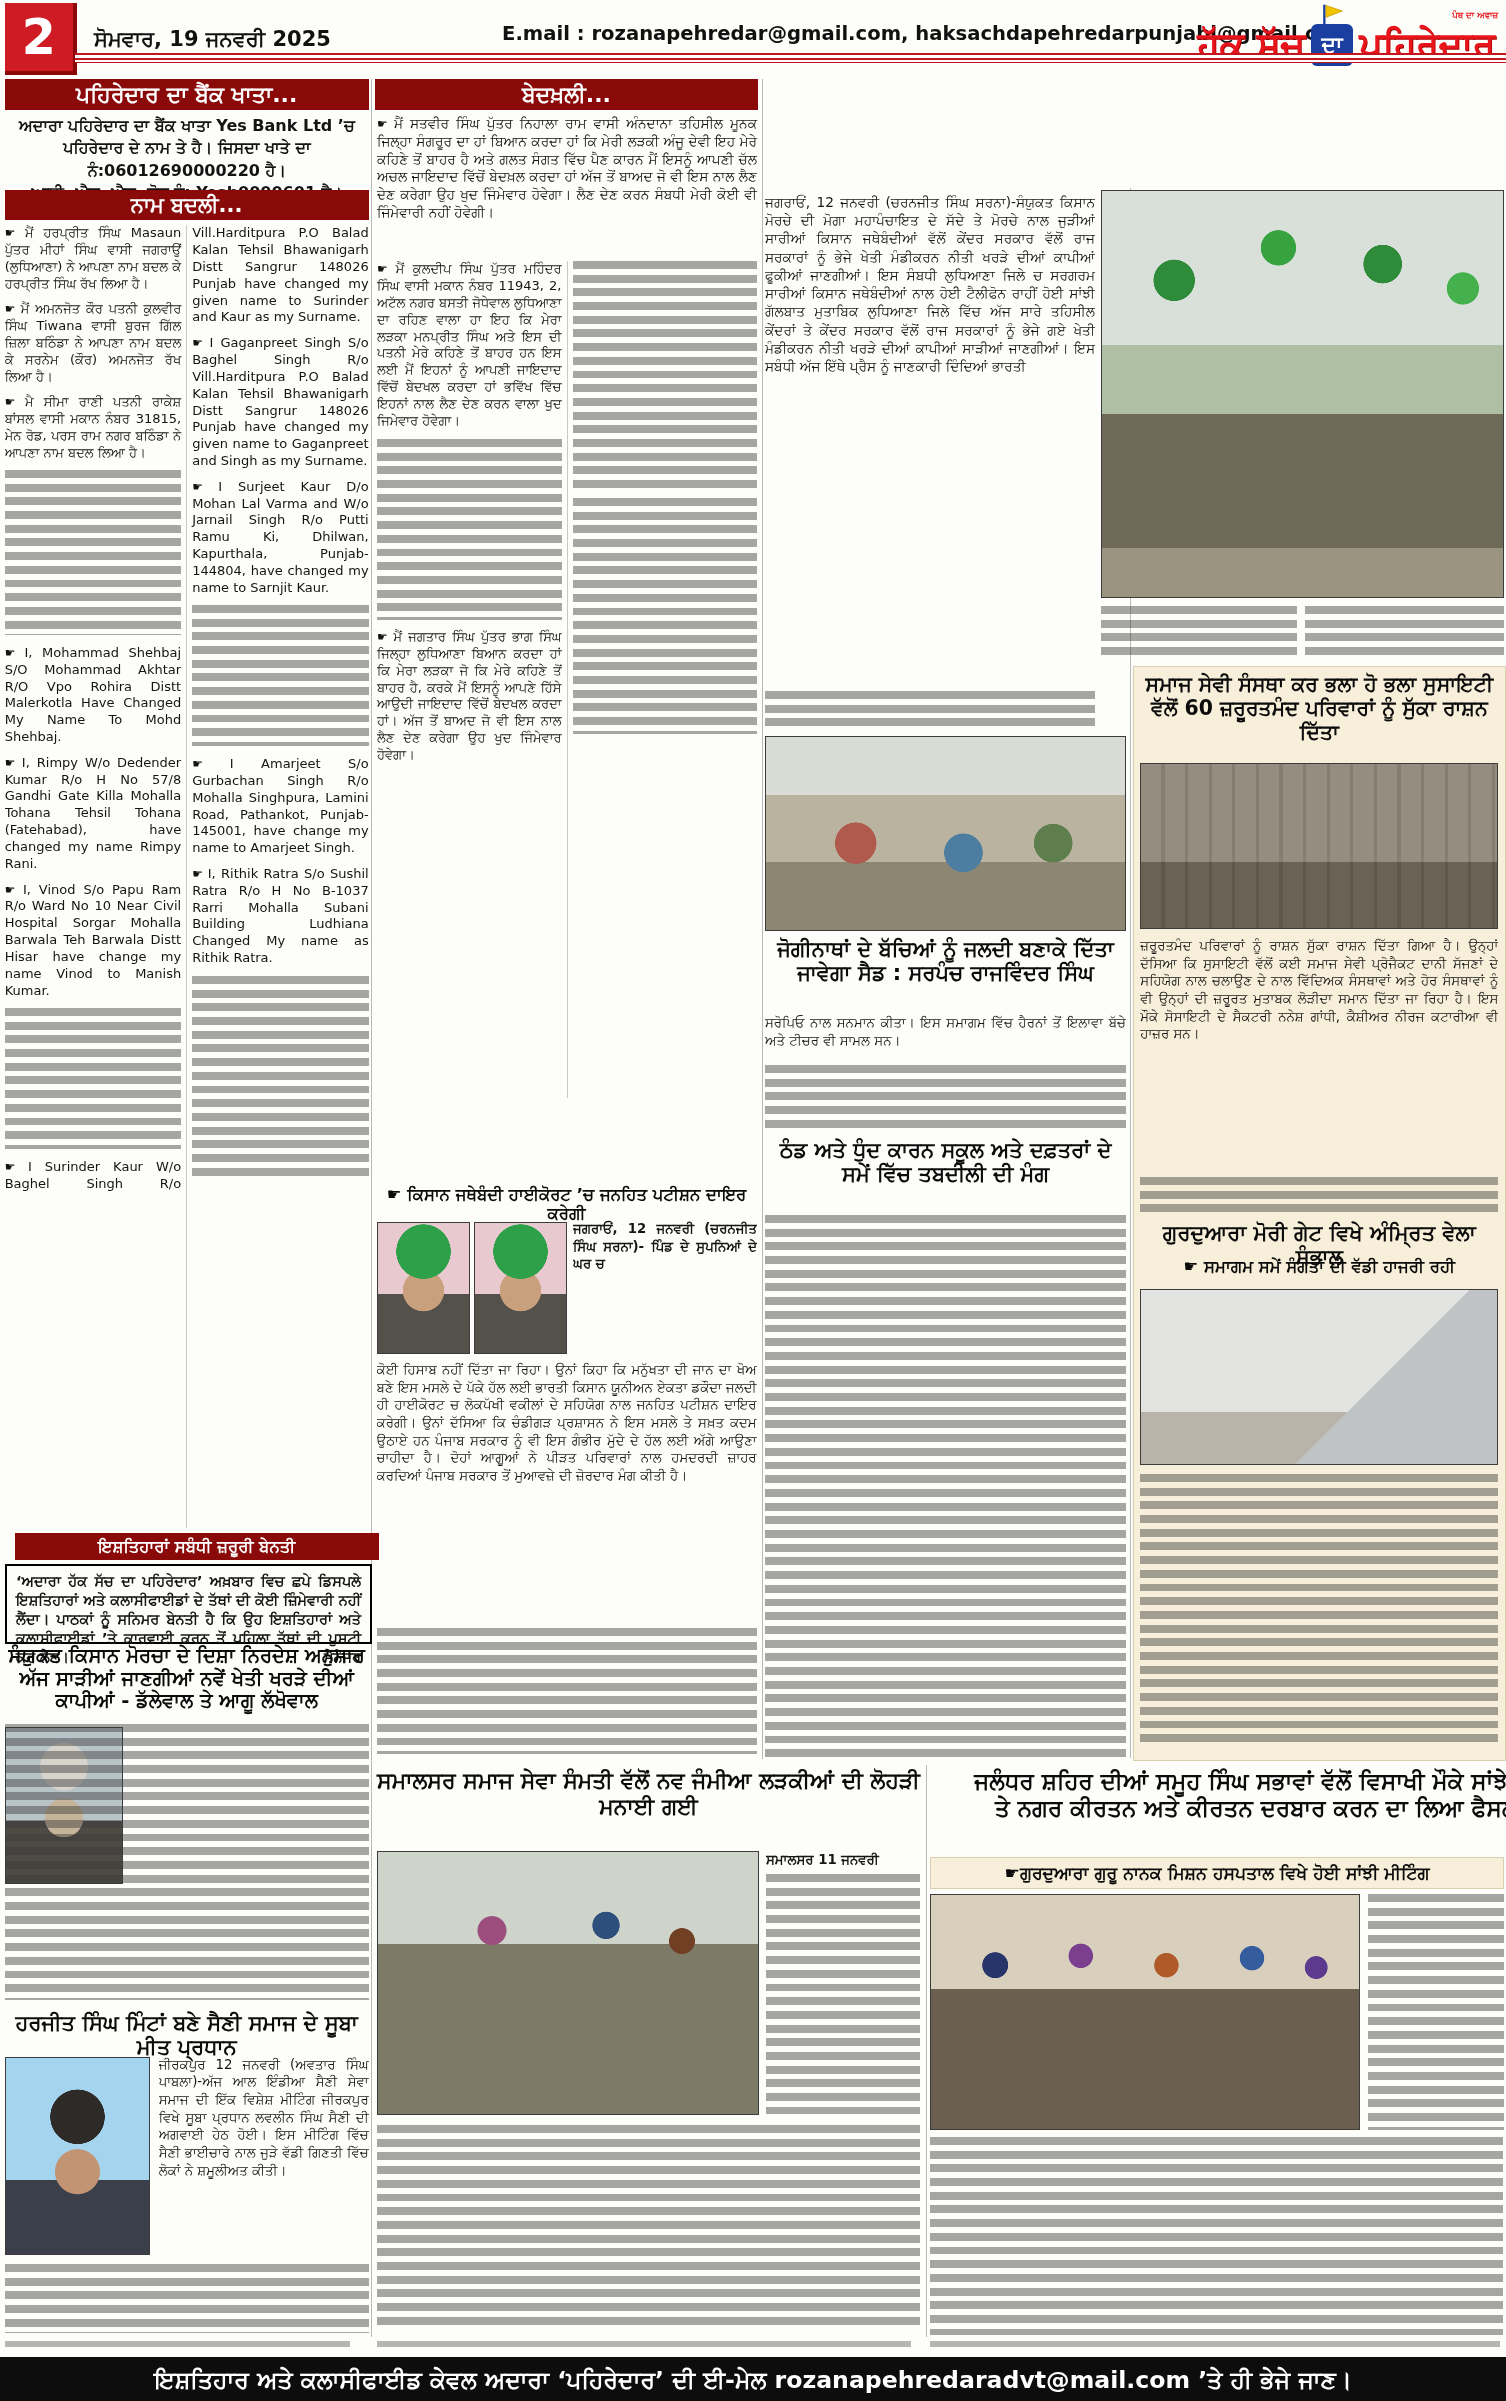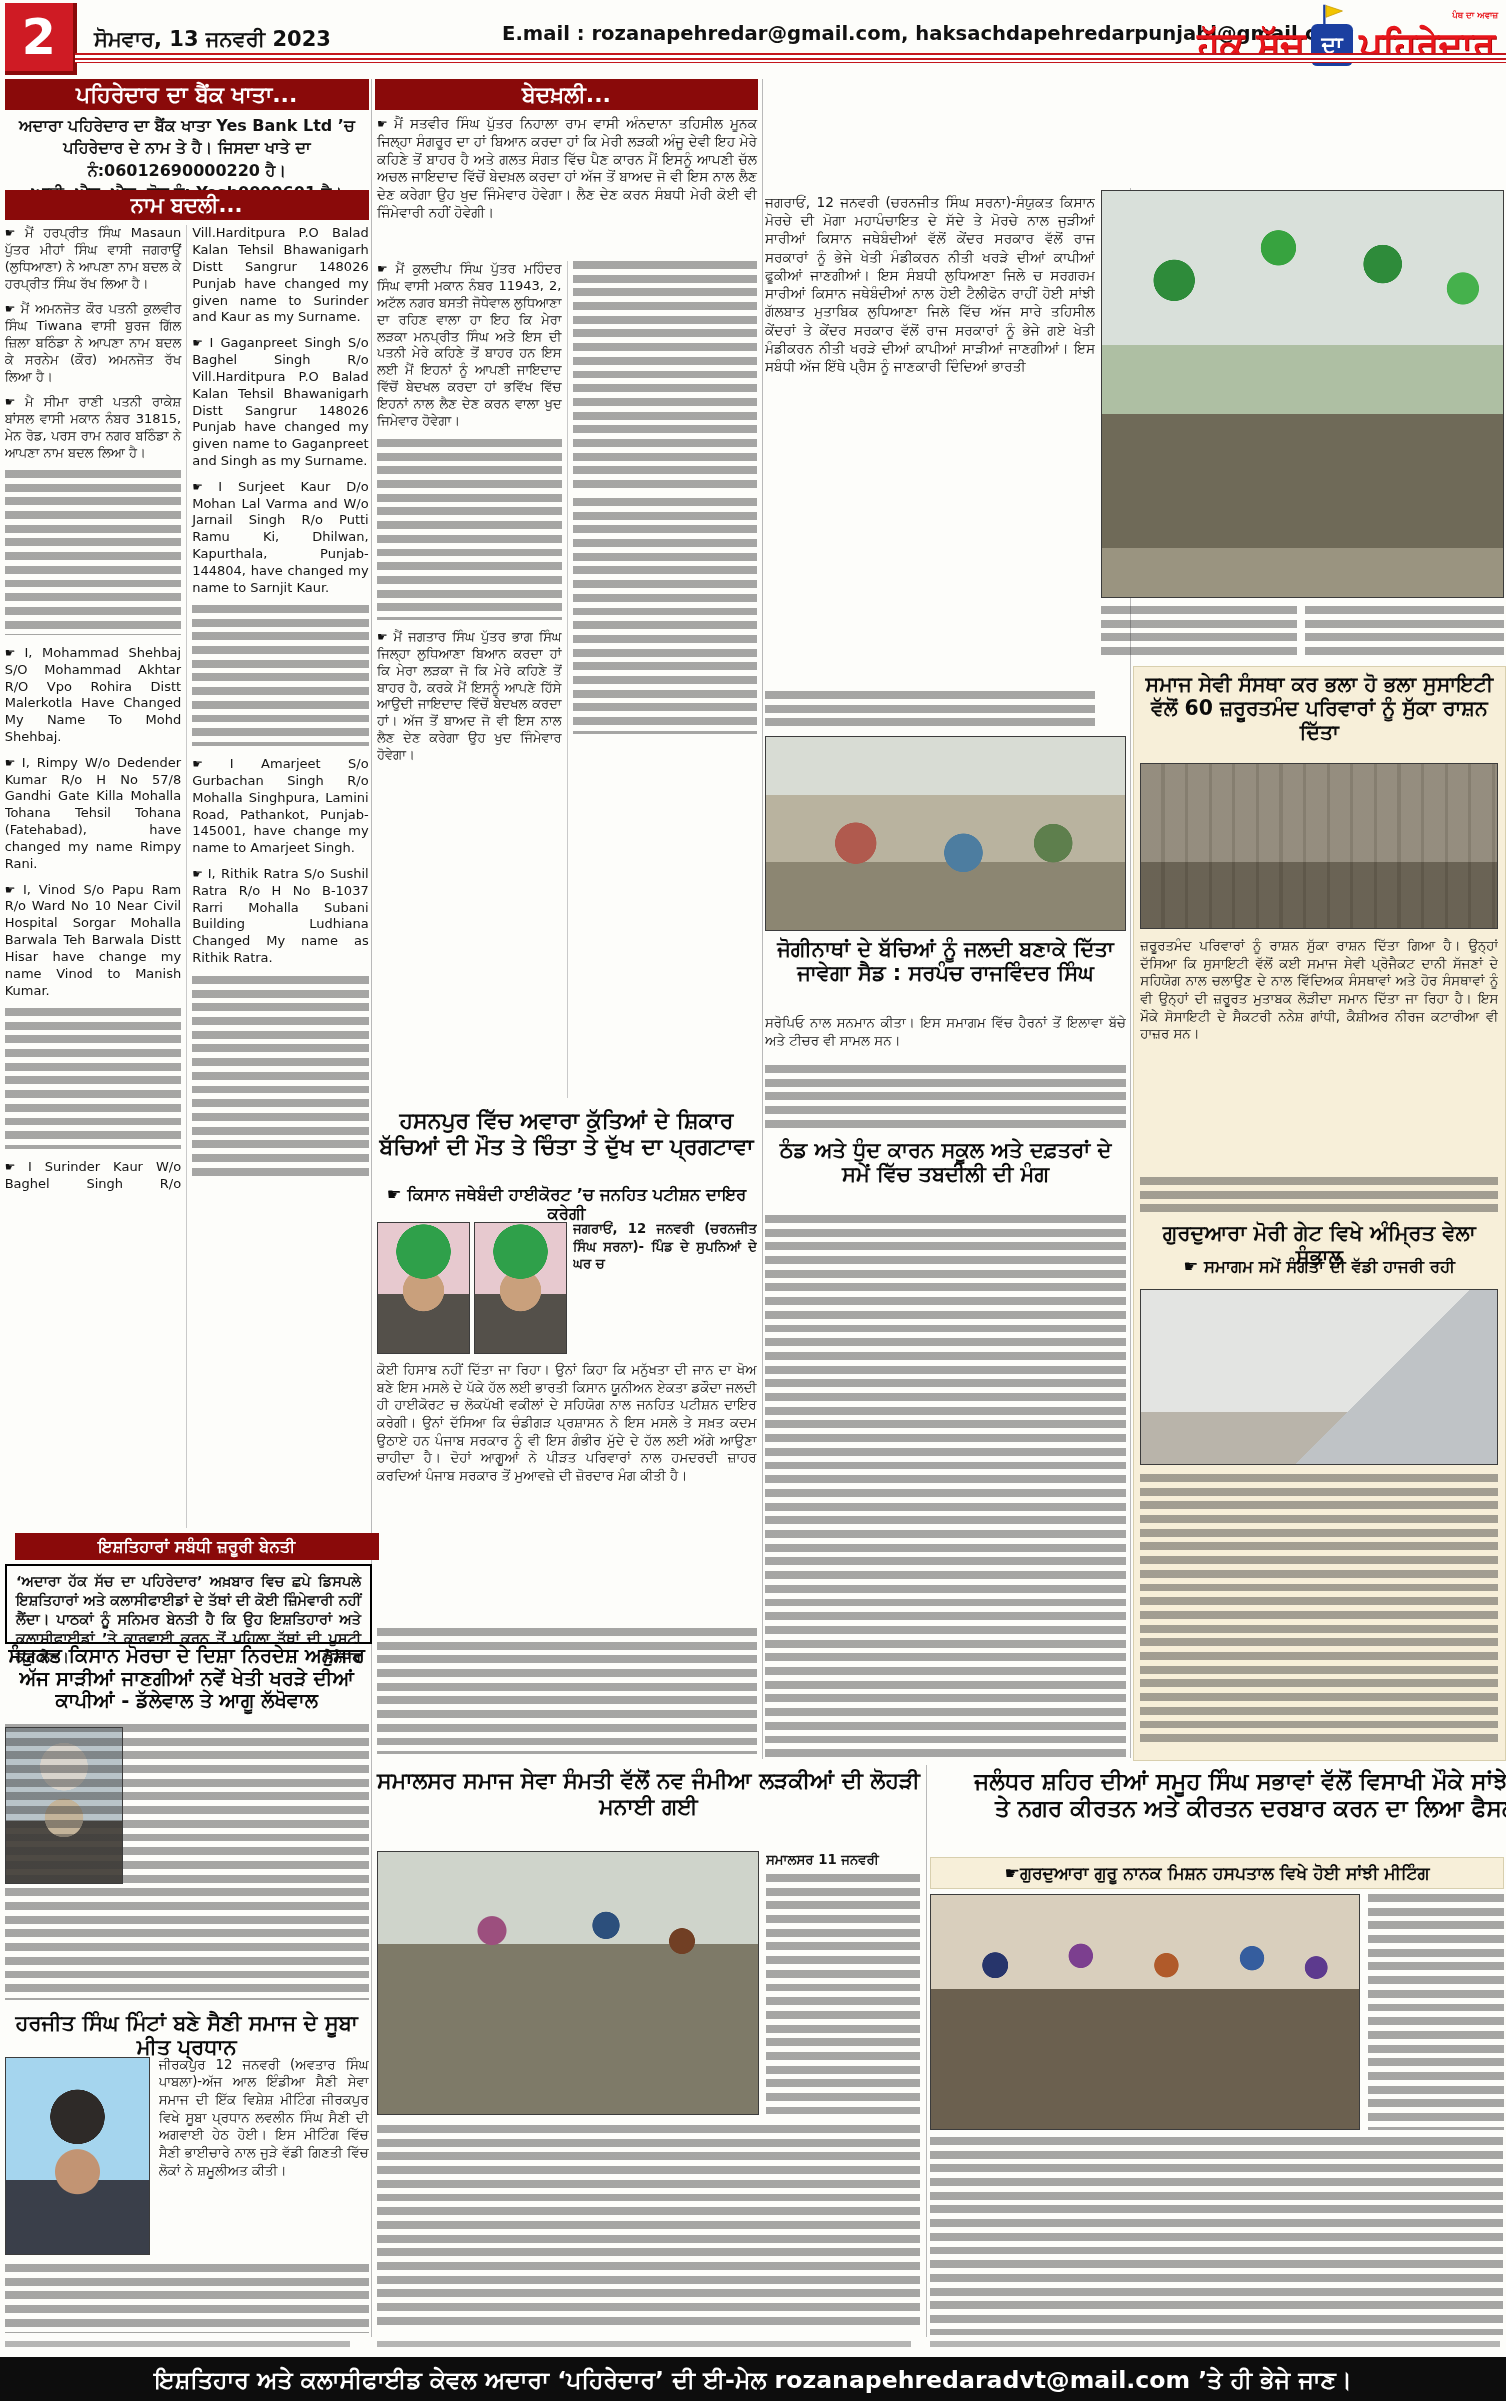--- a/index.html
+++ b/index.html
@@ -82,21 +82,21 @@
   .footer{background:#0d0d0d;color:#fff;font-weight:bold;font-size:23.6px;display:flex;align-items:center;justify-content:center;}
 </style>
 </head>
 <body>
 
 <div class="page">
 
   <div class="abs pagenum" style="left:4.7px;top:3.1px;width:68px;height:68px;">
     <span>2</span>
   </div>
-  <div class="abs dateline" style="left:94px;top:27px;">ਸੋਮਵਾਰ, 13  ਜਨਵਰੀ 2023</div>
+  <div class="abs dateline" style="left:94px;top:27px;">ਸੋਮਵਾਰ, 19  ਜਨਵਰੀ 2025</div>
   <div class="abs emailline" style="left:502px;top:22px;">E.mail : rozanapehredar@gmail.com, haksachdapehredarpunjabi@gmail.com</div>
 
   <div class="abs masthead" style="right:11px;top:23.6px;">
     <span class="mtxt">ਹੱਕ ਸੱਚ</span>
     <span class="dabox">
       <span>ਦਾ</span>
       <svg class="flagsvg" width="22" height="27" viewBox="0 0 28 34">
         <line x1="3" y1="2" x2="3" y2="32" stroke="#1b3fa0" stroke-width="3"></line>
         <path d="M5 3 L26 10 L5 18 Z" fill="#f2c400" stroke="#c79a00" stroke-width="1"></path>
       </svg>
@@ -166,21 +166,20 @@
   </div>
   <div class="abs notice" style="left:377px;top:115px;width:380px;font-size:13.7px;">ਮੈਂ ਸਤਵੀਰ ਸਿੰਘ ਪੁੱਤਰ ਨਿਹਾਲਾ ਰਾਮ ਵਾਸੀ ਅੰਨਦਾਨਾ ਤਹਿਸੀਲ ਮੂਨਕ ਜਿਲ੍ਹਾ ਸੰਗਰੂਰ ਦਾ ਹਾਂ ਬਿਆਨ ਕਰਦਾ ਹਾਂ ਕਿ ਮੇਰੀ ਲੜਕੀ ਅੰਜੂ ਦੇਵੀ ਇਹ ਮੇਰੇ ਕਹਿਣੇ ਤੋਂ ਬਾਹਰ ਹੈ ਅਤੇ ਗਲਤ ਸੰਗਤ ਵਿੱਚ ਪੈਣ ਕਾਰਨ ਮੈਂ ਇਸਨੂੰ ਆਪਣੀ ਚੱਲ ਅਚਲ ਜਾਇਦਾਦ ਵਿੱਚੋਂ ਬੇਦਖ਼ਲ ਕਰਦਾ ਹਾਂ ਅੱਜ ਤੋਂ ਬਾਅਦ ਜੋ ਵੀ ਇਸ ਨਾਲ ਲੈਣ ਦੇਣ ਕਰੇਗਾ ਉਹ ਖੁਦ ਜਿੰਮੇਵਾਰ ਹੋਵੇਗਾ। ਲੈਣ ਦੇਣ ਕਰਨ ਸੰਬਧੀ ਮੇਰੀ ਕੋਈ ਵੀ ਜਿੰਮੇਵਾਰੀ ਨਹੀਂ ਹੋਵੇਗੀ।</div>
   <div class="abs notices" style="left:377px;top:261px;width:380px;height:837px;">
     <p class="notice">ਮੈਂ ਕੁਲਦੀਪ ਸਿੰਘ ਪੁੱਤਰ ਮਹਿੰਦਰ ਸਿੰਘ ਵਾਸੀ ਮਕਾਨ ਨੰਬਰ 11943, 2, ਅਟੱਲ ਨਗਰ ਬਸਤੀ ਜੋਧੇਵਾਲ ਲੁਧਿਆਣਾ ਦਾ ਰਹਿਣ ਵਾਲਾ ਹਾ ਇਹ ਕਿ ਮੇਰਾ ਲੜਕਾ ਮਨਪ੍ਰੀਤ ਸਿੰਘ ਅਤੇ ਇਸ ਦੀ ਪਤਨੀ ਮੇਰੇ ਕਹਿਣੇ ਤੋਂ ਬਾਹਰ ਹਨ ਇਸ ਲਈ ਮੈਂ ਇਹਨਾਂ ਨੂੰ ਆਪਣੀ ਜਾਇਦਾਦ ਵਿੱਚੋਂ ਬੇਦਖਲ ਕਰਦਾ ਹਾਂ ਭਵਿੱਖ ਵਿੱਚ ਇਹਨਾਂ ਨਾਲ ਲੈਣ ਦੇਣ ਕਰਨ ਵਾਲਾ ਖੁਦ ਜਿਮੇਵਾਰ ਹੋਵੇਗਾ।</p>
     <div class="greek" style="height:181px;margin-bottom:9.4px;"></div>
     <p class="notice">ਮੈਂ ਜਗਤਾਰ ਸਿੰਘ ਪੁੱਤਰ ਭਾਗ ਸਿੰਘ ਜਿਲ੍ਹਾ ਲੁਧਿਆਣਾ ਬਿਆਨ ਕਰਦਾ ਹਾਂ ਕਿ ਮੇਰਾ ਲੜਕਾ ਜੋ ਕਿ ਮੇਰੇ ਕਹਿਣੇ ਤੋਂ ਬਾਹਰ ਹੈ, ਕਰਕੇ ਮੈਂ ਇਸਨੂੰ ਆਪਣੇ ਹਿੱਸੇ ਆਉਦੀ ਜਾਇਦਾਦ ਵਿੱਚੋਂ ਬੇਦਖਲ ਕਰਦਾ ਹਾਂ। ਅੱਜ ਤੋਂ ਬਾਅਦ ਜੋ ਵੀ ਇਸ ਨਾਲ ਲੈਣ ਦੇਣ ਕਰੇਗਾ ਉਹ ਖੁਦ ਜਿੰਮੇਵਾਰ ਹੋਵੇਗਾ।</p>
     <div class="greek" style="height:228px;margin-bottom:9.4px;"></div>
     <div class="greek" style="height:236px;"></div>
   </div>
 
-  <div class="abs headline" style="left:375px;top:1108px;width:383px;font-size:22px;">ਹਸਨਪੁਰ ਵਿੱਚ ਅਵਾਰਾ ਕੁੱਤਿਆਂ ਦੇ ਸ਼ਿਕਾਰ ਬੱਚਿਆਂ ਦੀ ਮੌਤ ਤੇ ਚਿੰਤਾ ਤੇ ਦੁੱਖ ਦਾ ਪ੍ਰਗਟਾਵਾ</div>
   <div class="abs subhead pointer" style="left:375px;top:1185px;width:383px;font-size:16.5px;">ਕਿਸਾਨ ਜਥੇਬੰਦੀ ਹਾਈਕੋਰਟ ’ਚ ਜਨਹਿਤ ਪਟੀਸ਼ਨ ਦਾਇਰ ਕਰੇਗੀ</div>
   <div class="abs" style="left:375px;top:1217px;width:383px;height:542px;">
     <div class="photo ph-turban-green abs" style="left:1.6px;top:4.7px;width:93px;height:132px;"></div>
     <div class="photo ph-turban-green abs" style="left:99px;top:4.7px;width:93px;height:132px;"></div>
     <div class="abs body-text byline" style="left:198px;top:3.1px;width:184px;height:135px;">ਜਗਰਾਓਂ, 12 ਜਨਵਰੀ (ਚਰਨਜੀਤ ਸਿੰਘ ਸਰਨਾ)- ਪਿੰਡ ਦੇ ਸੁਪਨਿਆਂ ਦੇ ਘਰ ਚ</div>
     <div class="abs body-text" style="left:1.6px;top:144px;width:380px;height:259px;">ਕੋਈ ਹਿਸਾਬ ਨਹੀਂ ਦਿੱਤਾ ਜਾ ਰਿਹਾ। ਉਨਾਂ ਕਿਹਾ ਕਿ ਮਨੁੱਖਤਾ ਦੀ ਜਾਨ ਦਾ ਖੋਅ ਬਣੇ ਇਸ ਮਸਲੇ ਦੇ ਪੱਕੇ ਹੱਲ ਲਈ ਭਾਰਤੀ ਕਿਸਾਨ ਯੂਨੀਅਨ ਏਕਤਾ ਡਕੌਦਾ ਜਲਦੀ ਹੀ ਹਾਈਕੋਰਟ ਚ ਲੋਕਪੱਖੀ ਵਕੀਲਾਂ ਦੇ ਸਹਿਯੋਗ ਨਾਲ ਜਨਹਿਤ ਪਟੀਸ਼ਨ ਦਾਇਰ ਕਰੇਗੀ। ਉਨਾਂ ਦੱਸਿਆ ਕਿ ਚੰਡੀਗੜ ਪ੍ਰਸ਼ਾਸਨ ਨੇ ਇਸ ਮਸਲੇ ਤੇ ਸਖ਼ਤ ਕਦਮ ਉਠਾਏ ਹਨ ਪੰਜਾਬ ਸਰਕਾਰ ਨੂੰ ਵੀ ਇਸ ਗੰਭੀਰ ਮੁੱਦੇ ਦੇ ਹੱਲ ਲਈ ਅੱਗੇ ਆਉਣਾ ਚਾਹੀਦਾ ਹੈ। ਦੋਹਾਂ ਆਗੂਆਂ ਨੇ ਪੀੜਤ ਪਰਿਵਾਰਾਂ ਨਾਲ ਹਮਦਰਦੀ ਜ਼ਾਹਰ ਕਰਦਿਆਂ ਪੰਜਾਬ ਸਰਕਾਰ ਤੋਂ ਮੁਆਵਜ਼ੇ ਦੀ ਜ਼ੋਰਦਾਰ ਮੰਗ ਕੀਤੀ ਹੈ।</div>
     <div class="greek abs" style="left:1.6px;top:411px;width:380px;height:126px;"></div>
   </div>
 
   <div class="abs headline" style="left:375px;top:1768px;width:547px;font-size:22px;">ਸਮਾਲਸਰ ਸਮਾਜ ਸੇਵਾ ਸੰਮਤੀ ਵੱਲੋਂ ਨਵ ਜੰਮੀਆ ਲੜਕੀਆਂ ਦੀ ਲੋਹੜੀ ਮਨਾਈ ਗਈ</div>

